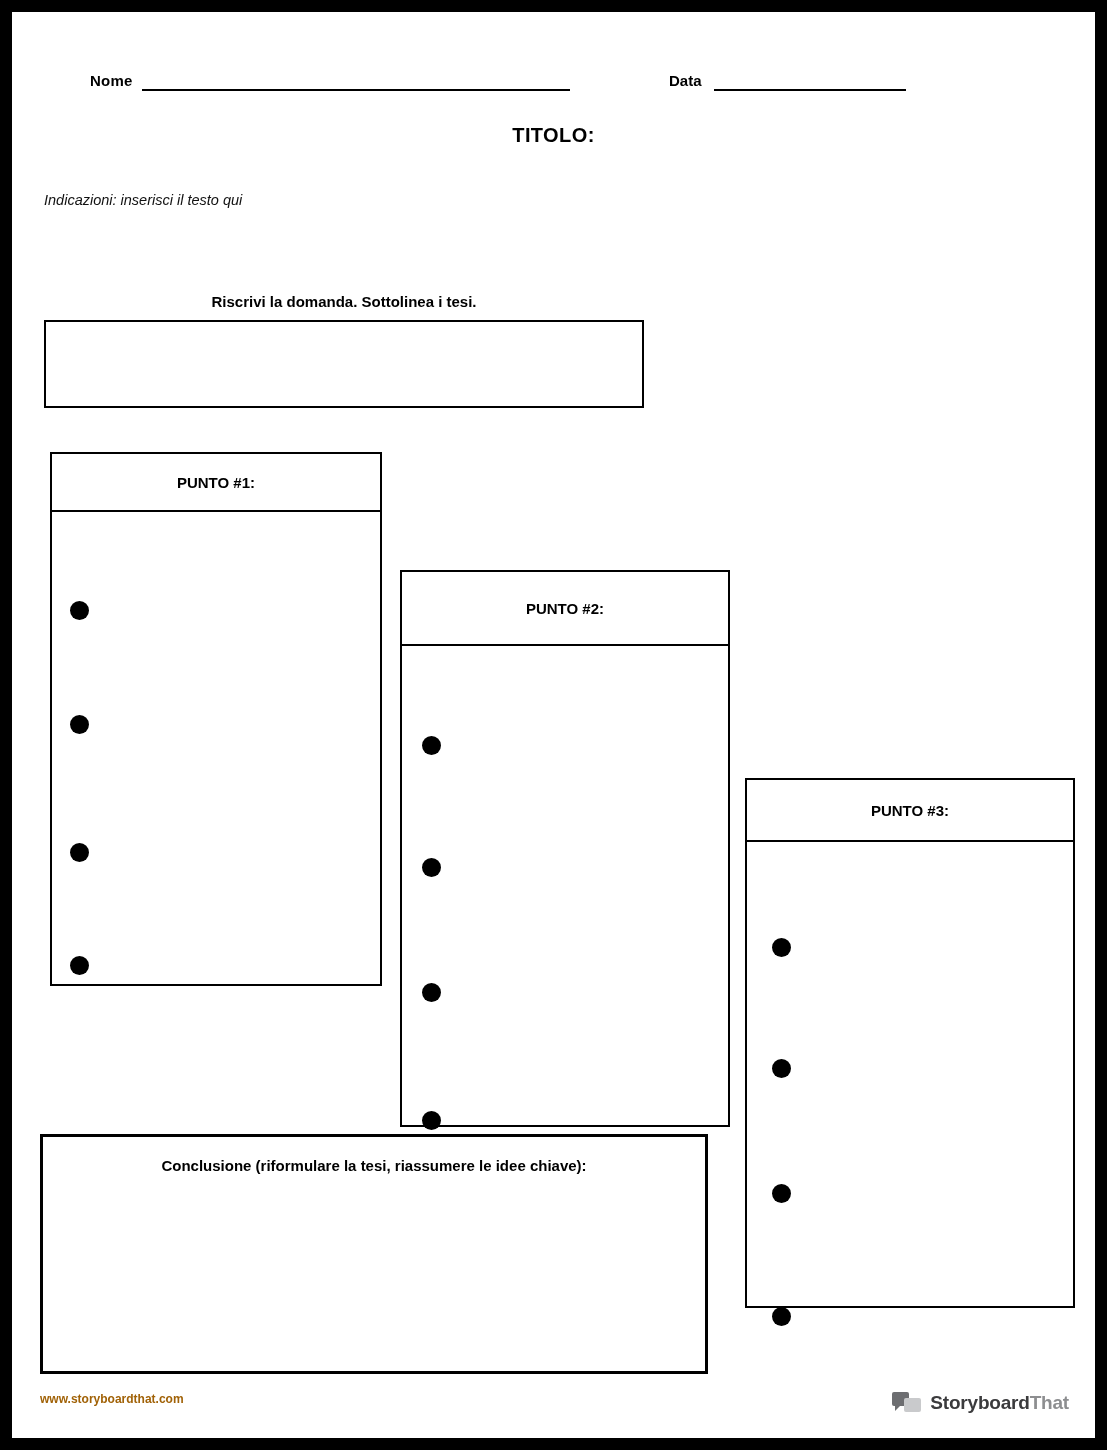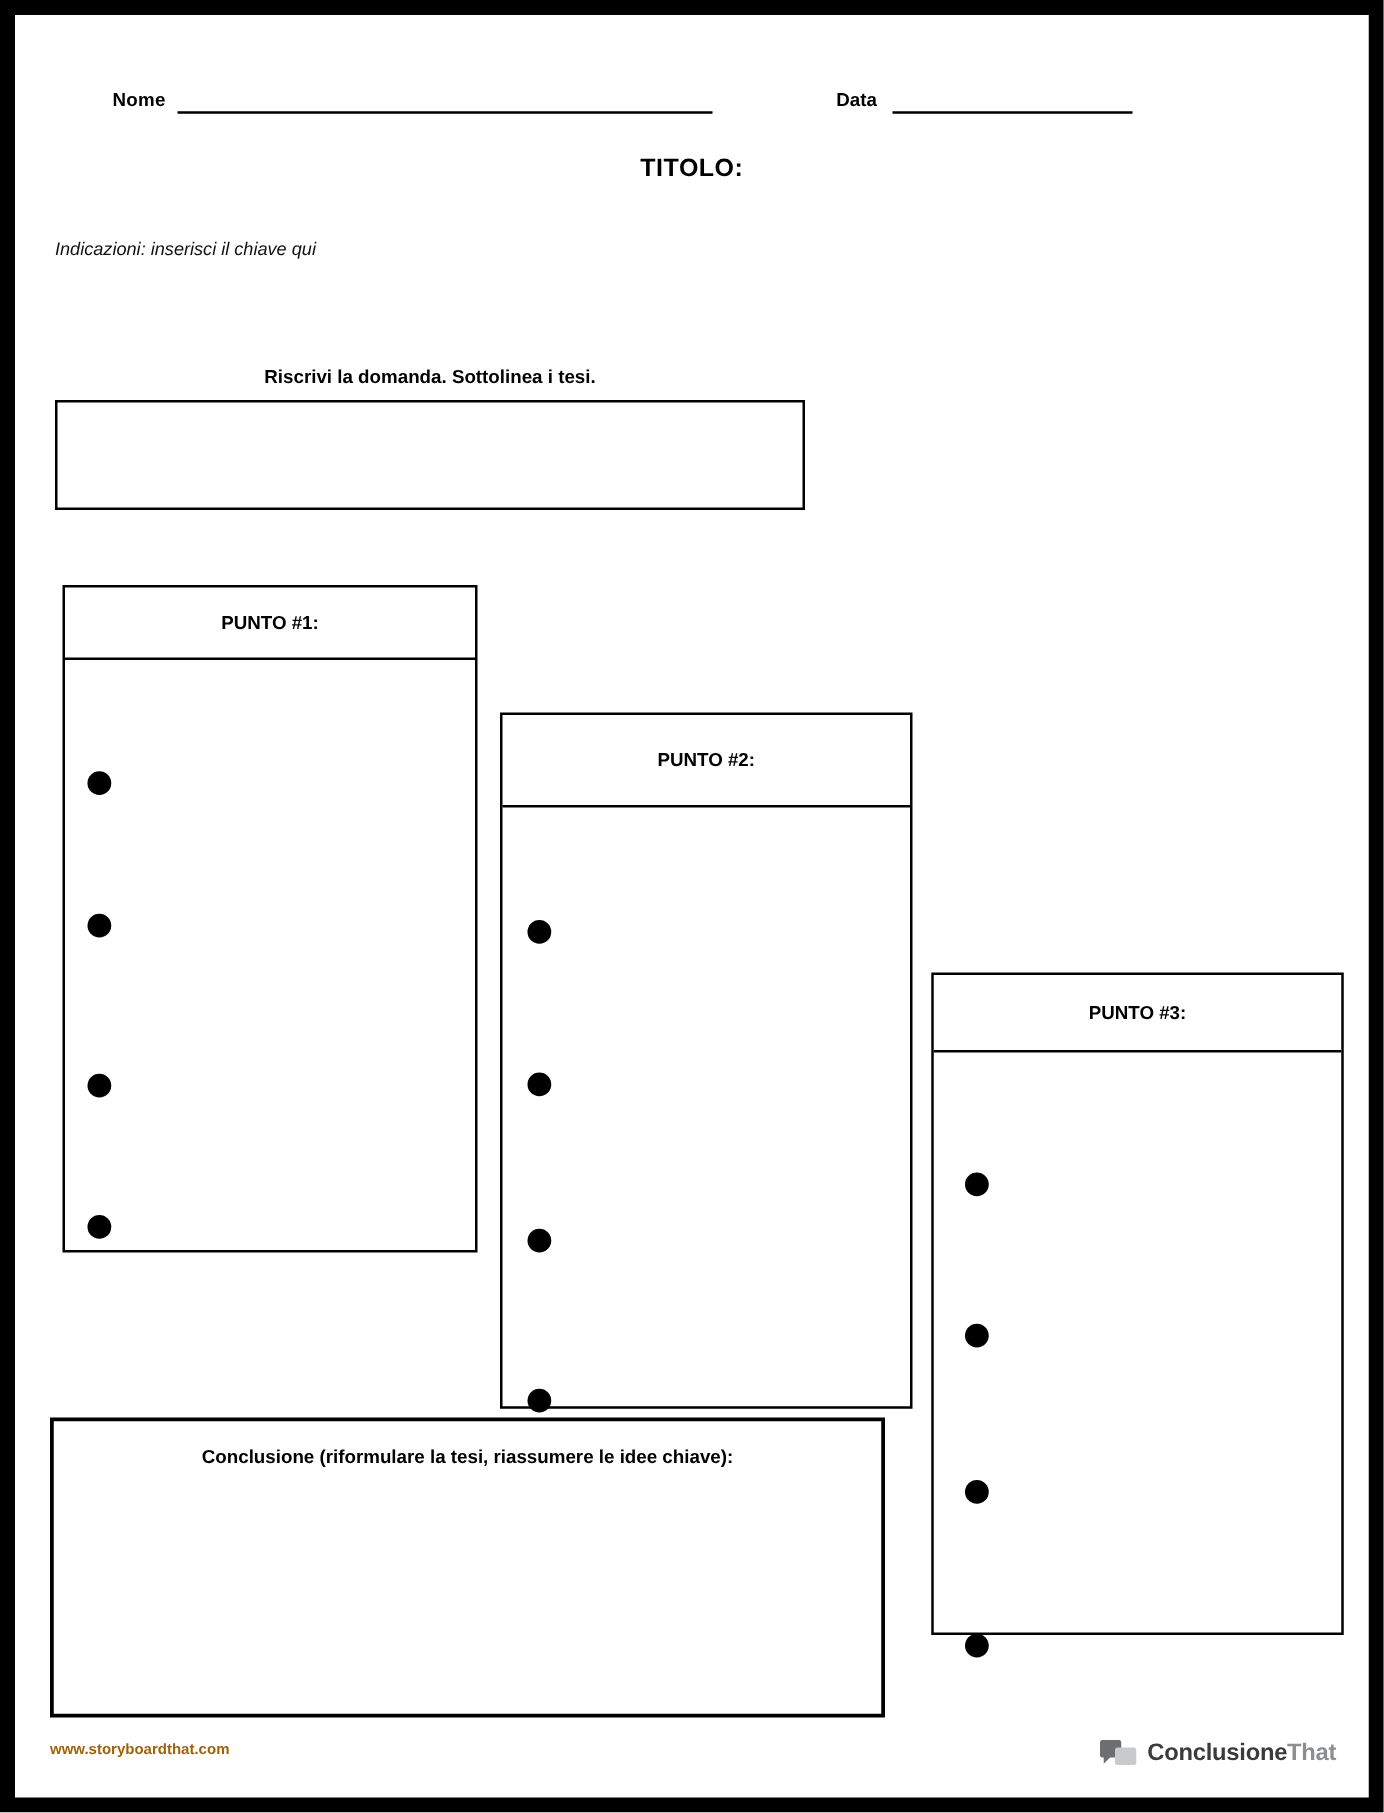--- a/index.html
+++ b/index.html
@@ -119,21 +119,21 @@
     box-sizing: border-box;
   }
   .bullet {
     position: absolute;
     width: 19px;
     height: 19px;
     border-radius: 50%;
     background: #000;
   }
 
-  #point1 { left: 38px; top: 440px; width: 332px; height: 534px; margin-top: 16px; }
+  #point1 { left: 38px; top: 440px; width: 332px; height: 534px; }
   #point1 .point-head { height: 58px; }
   #point2 { left: 388px; top: 558px; width: 330px; height: 557px; }
   #point2 .point-head { height: 74px; }
   #point3 { left: 733px; top: 766px; width: 330px; height: 530px; }
   #point3 .point-head { height: 62px; }
 
   
   .conclusion-box {
     position: absolute;
     left: 28px;
@@ -241,21 +241,21 @@
 <div class="page">
   <div class="sheet">
 
     <div class="name-label">Nome</div>
     <div class="name-rule"></div>
 
     <div class="data-label">Data</div>
     <div class="data-rule"></div>
 
     <div class="doc-title">TITOLO:</div>
-    <div class="instructions">Indicazioni: inserisci il chiave qui</div>
+    <div class="instructions">Indicazioni: inserisci il testo qui</div>
 
     <div class="rewrite-title">Riscrivi la domanda. Sottolinea i tesi.</div>
     <div class="rewrite-box"></div>
 
     <div class="point-box" id="point1">
       <div class="point-head">PUNTO #1:</div>
       <div class="point-body">
         <span class="bullet" style="left:18px; top:89px;"></span>
         <span class="bullet" style="left:18px; top:203px;"></span>
         <span class="bullet" style="left:18px; top:331px;"></span>
@@ -288,18 +288,18 @@
     </div>
 
 
     <div class="footer-url">www.storyboardthat.com</div>
     <div class="brand">
       <div class="brand-icon">
         <span class="sq1"></span>
         <span class="sq2"></span>
       </div>
       <div class="brand-text">
-        <span>Conclusione</span><span class="light">That</span>
+        <span>Storyboard</span><span class="light">That</span>
       </div>
     </div>
 
   </div>
 </div>
 
 </body></html>

